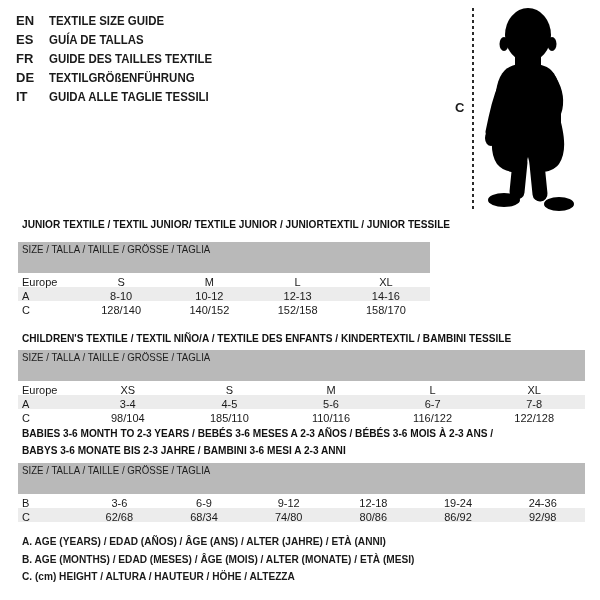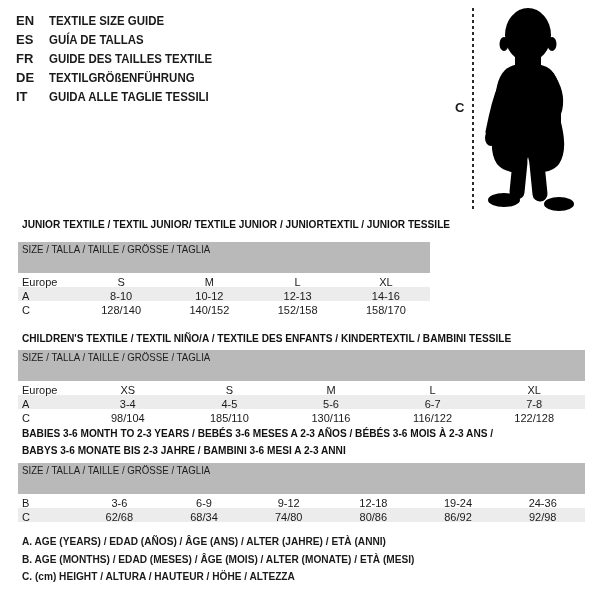--- a/index.html
+++ b/index.html
@@ -124,21 +124,21 @@
       <div class="tbl-cell">3-4</div>
       <div class="tbl-cell">4-5</div>
       <div class="tbl-cell">5-6</div>
       <div class="tbl-cell">6-7</div>
       <div class="tbl-cell">7-8</div>
     </div>
     <div class="tbl-row">
       <div class="tbl-cell first">C</div>
       <div class="tbl-cell">98/104</div>
       <div class="tbl-cell">185/110</div>
-      <div class="tbl-cell">130/116</div>
+      <div class="tbl-cell">110/116</div>
       <div class="tbl-cell">116/122</div>
       <div class="tbl-cell">122/128</div>
     </div>
   </div>
 
 <div class="abs sec-title sec3-title">
   <div><span class="cond">BABIES 3-6 MONTH TO 2-3 YEARS / BEBÉS 3-6 MESES A 2-3 AÑOS / BÉBÉS 3-6 MOIS À 2-3 ANS /</span></div>
   <div><span class="cond">BABYS 3-6 MONATE BIS 2-3 JAHRE / BAMBINI 3-6 MESI A 2-3 ANNI</span></div>
 </div>
 <div class="abs tbl tbl3">

